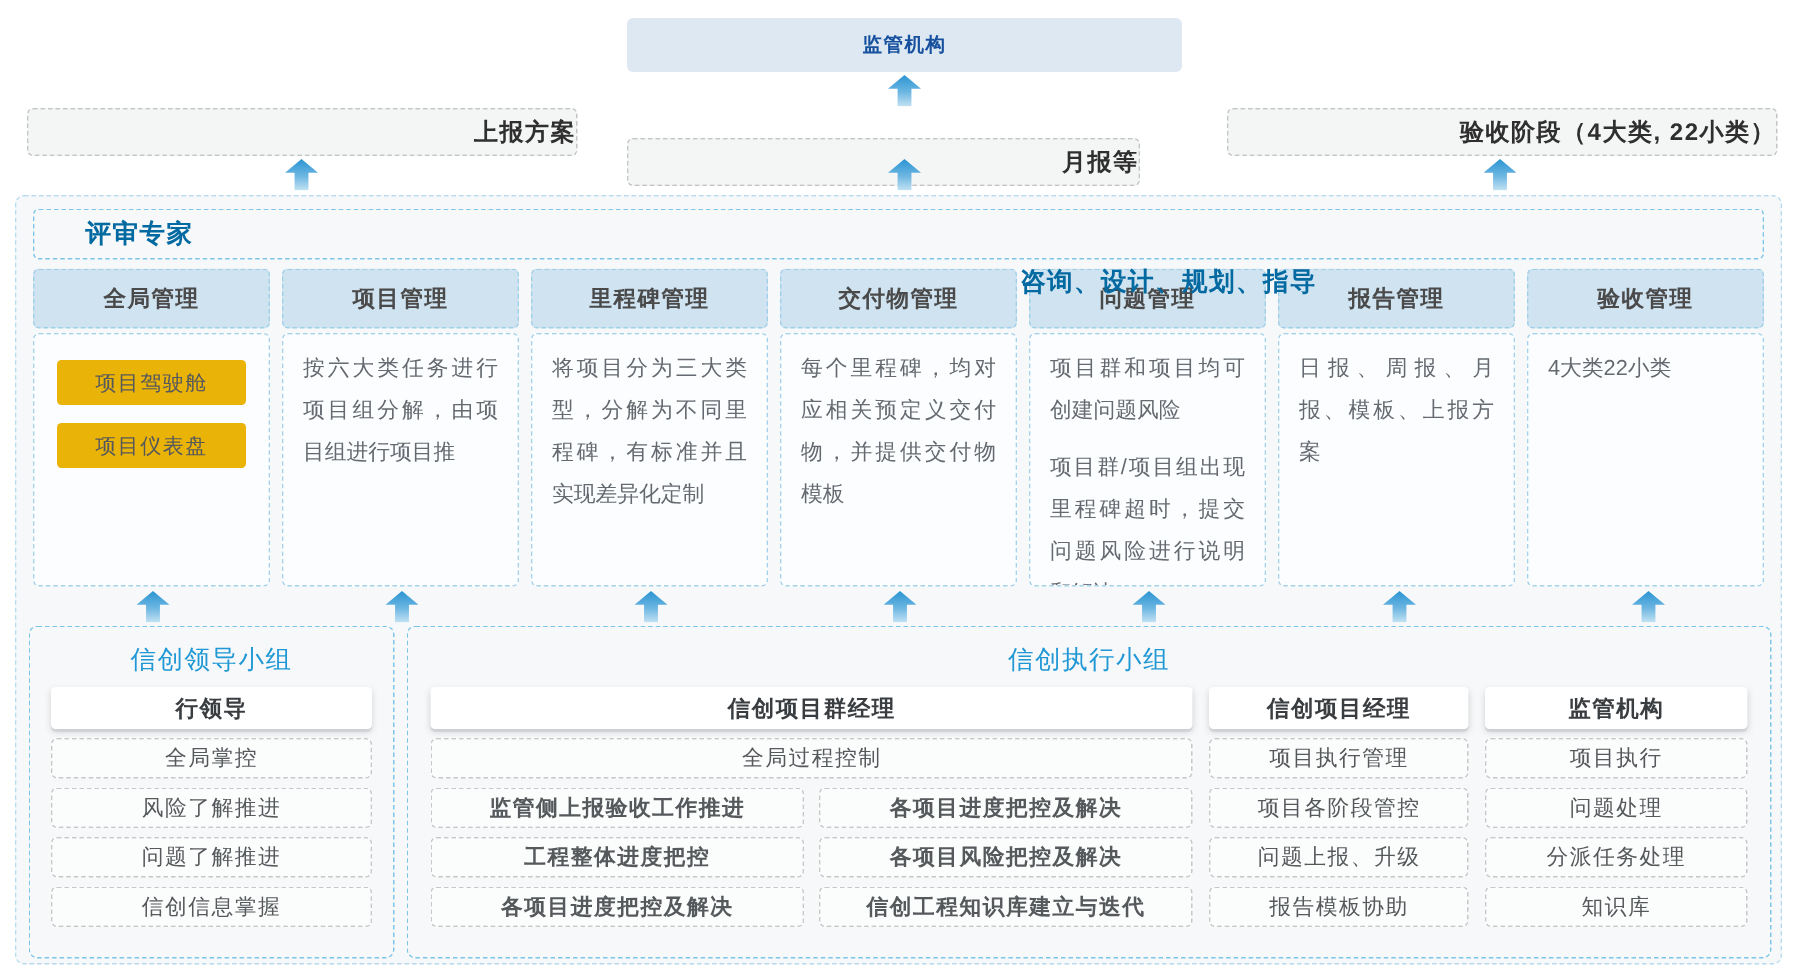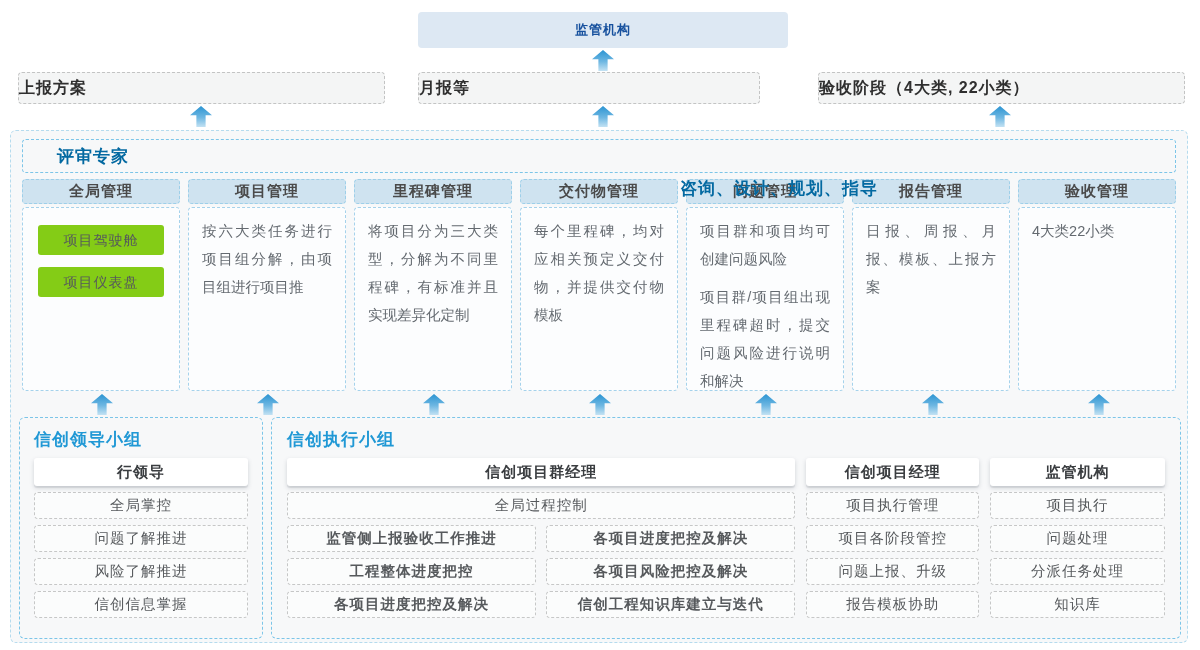--- a/index.html
+++ b/index.html
@@ -12,25 +12,25 @@
     position: absolute; left: 418px; top: 12px; width: 370px; height: 36px;
     background: #dde8f3; border-radius: 4px;
     display: flex; align-items: center; justify-content: center;
     color: #17519e; font-weight: bold; font-size: 13px; letter-spacing: 1px;
   }
 
   
   .channel {
     position: absolute; top: 72px; height: 32px;
     background: #f4f5f5; border: 1px dashed #c3c4c4; border-radius: 4px;
-    display: flex; align-items: center; justify-content: flex-start;
+    display: flex; align-items: center; justify-content: flex-end;
     color: #2f2f2f; font-weight: bold; font-size: 16px; letter-spacing: 1px;
   }
   .channel.c0 { left: 18px;  width: 367px; }
-  .channel.c1 { left: 418px; width: 342px; }
+  .channel.c1 { left: 418px; width: 342px; margin-top: 20px; }
   .channel.c2 { left: 818px; width: 367px; }
 
   
   .arrow {
     position: absolute; width: 22px; height: 21px;
     background: linear-gradient(to bottom, #2b94d2 0%, #6eb7e2 55%, #c3e2f3 100%);
     clip-path: polygon(50% 0%, 100% 44%, 71% 44%, 71% 100%, 29% 100%, 29% 44%, 0% 44%);
   }
 
   
@@ -47,48 +47,48 @@
     position: absolute; top: 50%; transform: translateY(-50%);
     color: #0369a1; font-weight: bold; font-size: 17px; letter-spacing: 1px; white-space: nowrap;
   }
   .expert-header .t.left  { left: 34px; }
   .expert-header .t.right { left: 657px; margin-top: 32px; }
 
   
   .cols { display: flex; gap: 8px; margin: 6px 11px 0 11px; height: 212px; }
   .col { flex: 1; display: flex; flex-direction: column; gap: 3px; min-width: 0; }
   .col-header {
-    flex: none; height: 25px; background: #cfe3f0;
+    flex: none; height: 40px; background: #cfe3f0;
     border: 1px dashed #9dcfe9; border-radius: 4px;
     display: flex; align-items: center; justify-content: center;
     color: #4a4a4a; font-weight: bold; font-size: 15px; letter-spacing: 1px;
   }
   .col-body {
     flex: 1; border: 1px dashed #a5d2eb; border-radius: 4px; background: #fcfdfe;
     padding: 9px 13px; color: #646a70; font-size: 14.5px; line-height: 28px;
     text-align: justify; overflow: hidden;
   }
   .col-body p + p { margin-top: 10px; }
   .mini-box {
-    height: 30px; margin: 12px 2px 0 2px; background: #84cc16; border-radius: 3px;
+    height: 30px; margin: 12px 2px 0 2px; background: #eab308; border-radius: 3px;
     display: flex; align-items: center; justify-content: center;
     color: #56595c; font-size: 14px; letter-spacing: 1px;
   }
   .mini-box:first-child { margin-top: 8px; }
 
   
   .group {
     position: absolute; top: 286px; height: 222px;
     border: 1px dashed #7cc5e8; border-radius: 6px; padding: 9px 14px 10px 14px;
   }
   .group.leader { left: 8px; width: 244px; }
   .group.exec   { left: 260px; width: 910px; padding-left: 15px; padding-right: 15px; }
   .group-title {
-    height: 26px; line-height: 26px; text-align: left; margin-bottom: 5px;
-    color: #2098d5; font-weight: bold; font-size: 17px; letter-spacing: 1px;
+    height: 26px; line-height: 26px; text-align: center; margin-bottom: 5px;
+    color: #2098d5; font-weight: normal; font-size: 17px; letter-spacing: 1px;
   }
   .role-box {
     height: 28px; background: #ffffff; border-radius: 3px;
     box-shadow: 0 2px 0 rgba(90,100,110,0.10), 0 2px 4px rgba(90,100,110,0.25);
     display: flex; align-items: center; justify-content: center;
     color: #3a3d40; font-weight: bold; font-size: 15px; letter-spacing: 1px;
   }
   .item {
     height: 27px; margin-top: 6px; border: 1px dashed #c6c7c7; border-radius: 4px;
     background: rgba(255,255,255,0.55);
@@ -193,22 +193,22 @@
     <span class="arrow" style="left:412px; top:263px;"></span>
     <span class="arrow" style="left:578px; top:263px;"></span>
     <span class="arrow" style="left:744px; top:263px;"></span>
     <span class="arrow" style="left:911px; top:263px;"></span>
     <span class="arrow" style="left:1077px;top:263px;"></span>
 
     <div class="group leader">
       <div class="group-title">信创领导小组</div>
       <div class="role-box">行领导</div>
       <div class="item">全局掌控</div>
+      <div class="item">风险了解推进</div>
       <div class="item">问题了解推进</div>
-      <div class="item">风险了解推进</div>
       <div class="item">信创信息掌握</div>
     </div>
 
     <div class="group exec">
       <div class="group-title">信创执行小组</div>
       <div class="exec-body">
 
         <div class="sec-pgm">
           <div class="role-box">信创项目群经理</div>
           <div class="item">全局过程控制</div>

